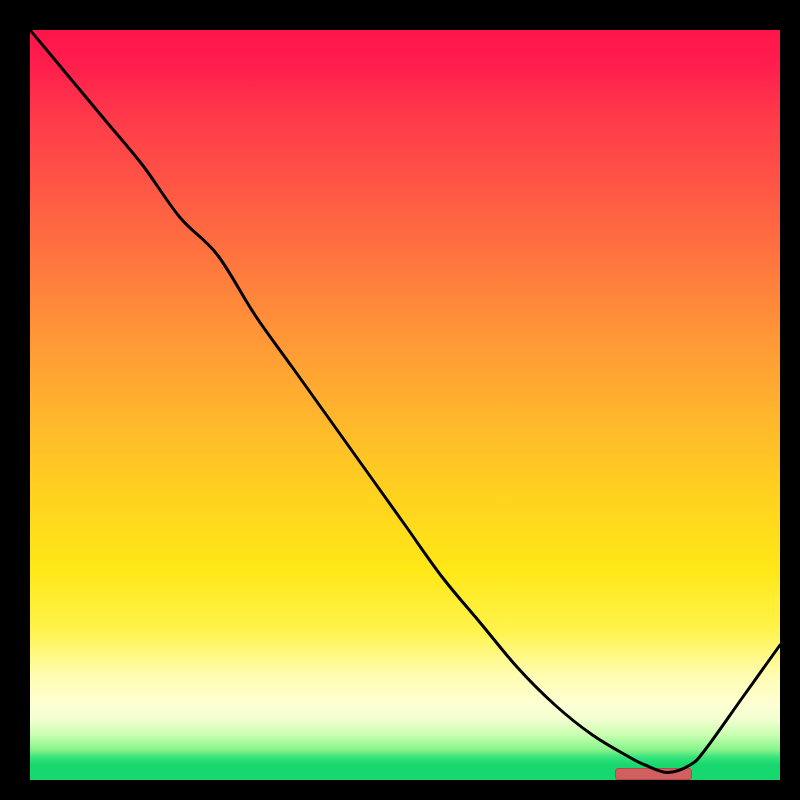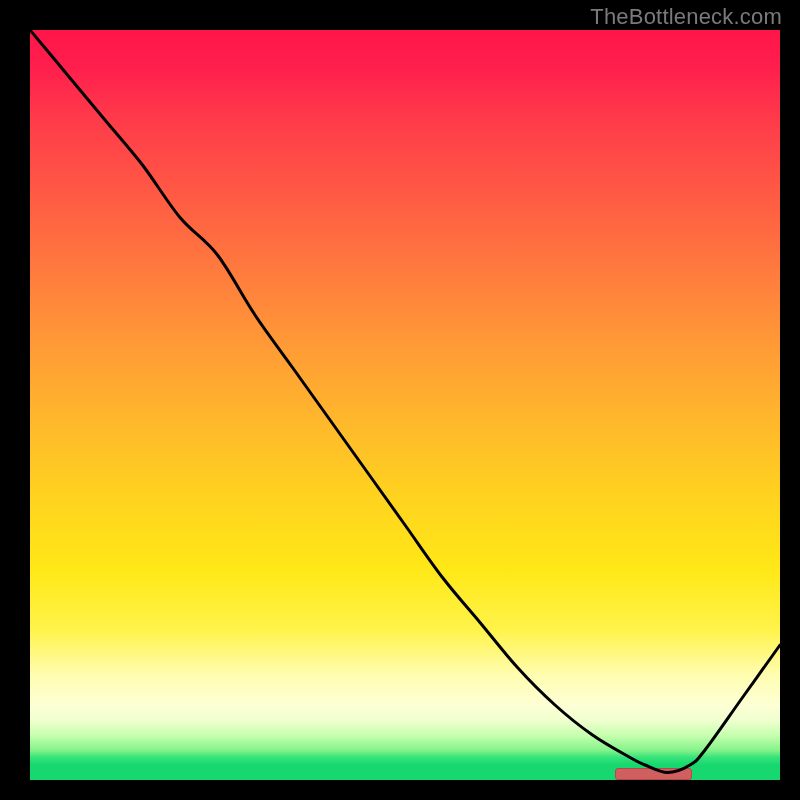--- a/index.html
+++ b/index.html
@@ -75,21 +75,20 @@
     background: #d06060;
     border: 1px solid #b84848;
     border-radius: 3px;
   }
 </style>
 </head>
 <body>
 
 <div class="stage">
 
-  <div class="watermark">TheBottleneck.com</div>
 
   <div class="plot-frame">
 
     <div class="gradient-area"></div>
 
     <div class="marker" id="opt-marker" style="left: 585px; width: 75px; top: 737.5px;"></div>
 
     <svg class="curve" viewBox="0 0 750 750" preserveAspectRatio="none">
       <path id="curve-path" d="M 0.0 0.0 C 6.3 7.5, 25.0 30.0, 37.5 45.0 C 50.0 60.0, 62.5 75.0, 75.0 90.0 C 87.5 105.0, 100.0 118.8, 112.5 135.0 C 125.0 151.3, 137.5 172.5, 150.0 187.5 C 162.5 202.5, 175.0 208.8, 187.5 225.0 C 200.0 241.3, 212.5 266.3, 225.0 285.0 C 237.5 303.8, 250.0 320.0, 262.5 337.5 C 275.0 355.0, 287.5 372.5, 300.0 390.0 C 312.5 407.5, 325.0 425.0, 337.5 442.5 C 350.0 460.0, 362.5 477.5, 375.0 495.0 C 387.5 512.5, 400.0 531.3, 412.5 547.5 C 425.0 563.8, 437.5 577.5, 450.0 592.5 C 462.5 607.5, 475.0 623.8, 487.5 637.5 C 500.0 651.3, 512.5 663.8, 525.0 675.0 C 537.5 686.3, 550.0 696.3, 562.5 705.0 C 575.0 713.8, 591.3 722.5, 600.0 727.5 C 608.8 732.5, 608.8 732.5, 615.0 735.0 C 621.3 737.5, 630.0 742.5, 637.5 742.5 C 645.0 742.5, 653.8 738.8, 660.0 735.0 C 666.3 731.3, 666.3 731.3, 675.0 720.0 C 683.8 708.8, 700.0 685.0, 712.5 667.5 C 725.0 650.0, 743.8 623.8, 750.0 615.0" fill="none" stroke="#000000" stroke-width="3" stroke-linejoin="round" stroke-linecap="round"></path>
     </svg>

